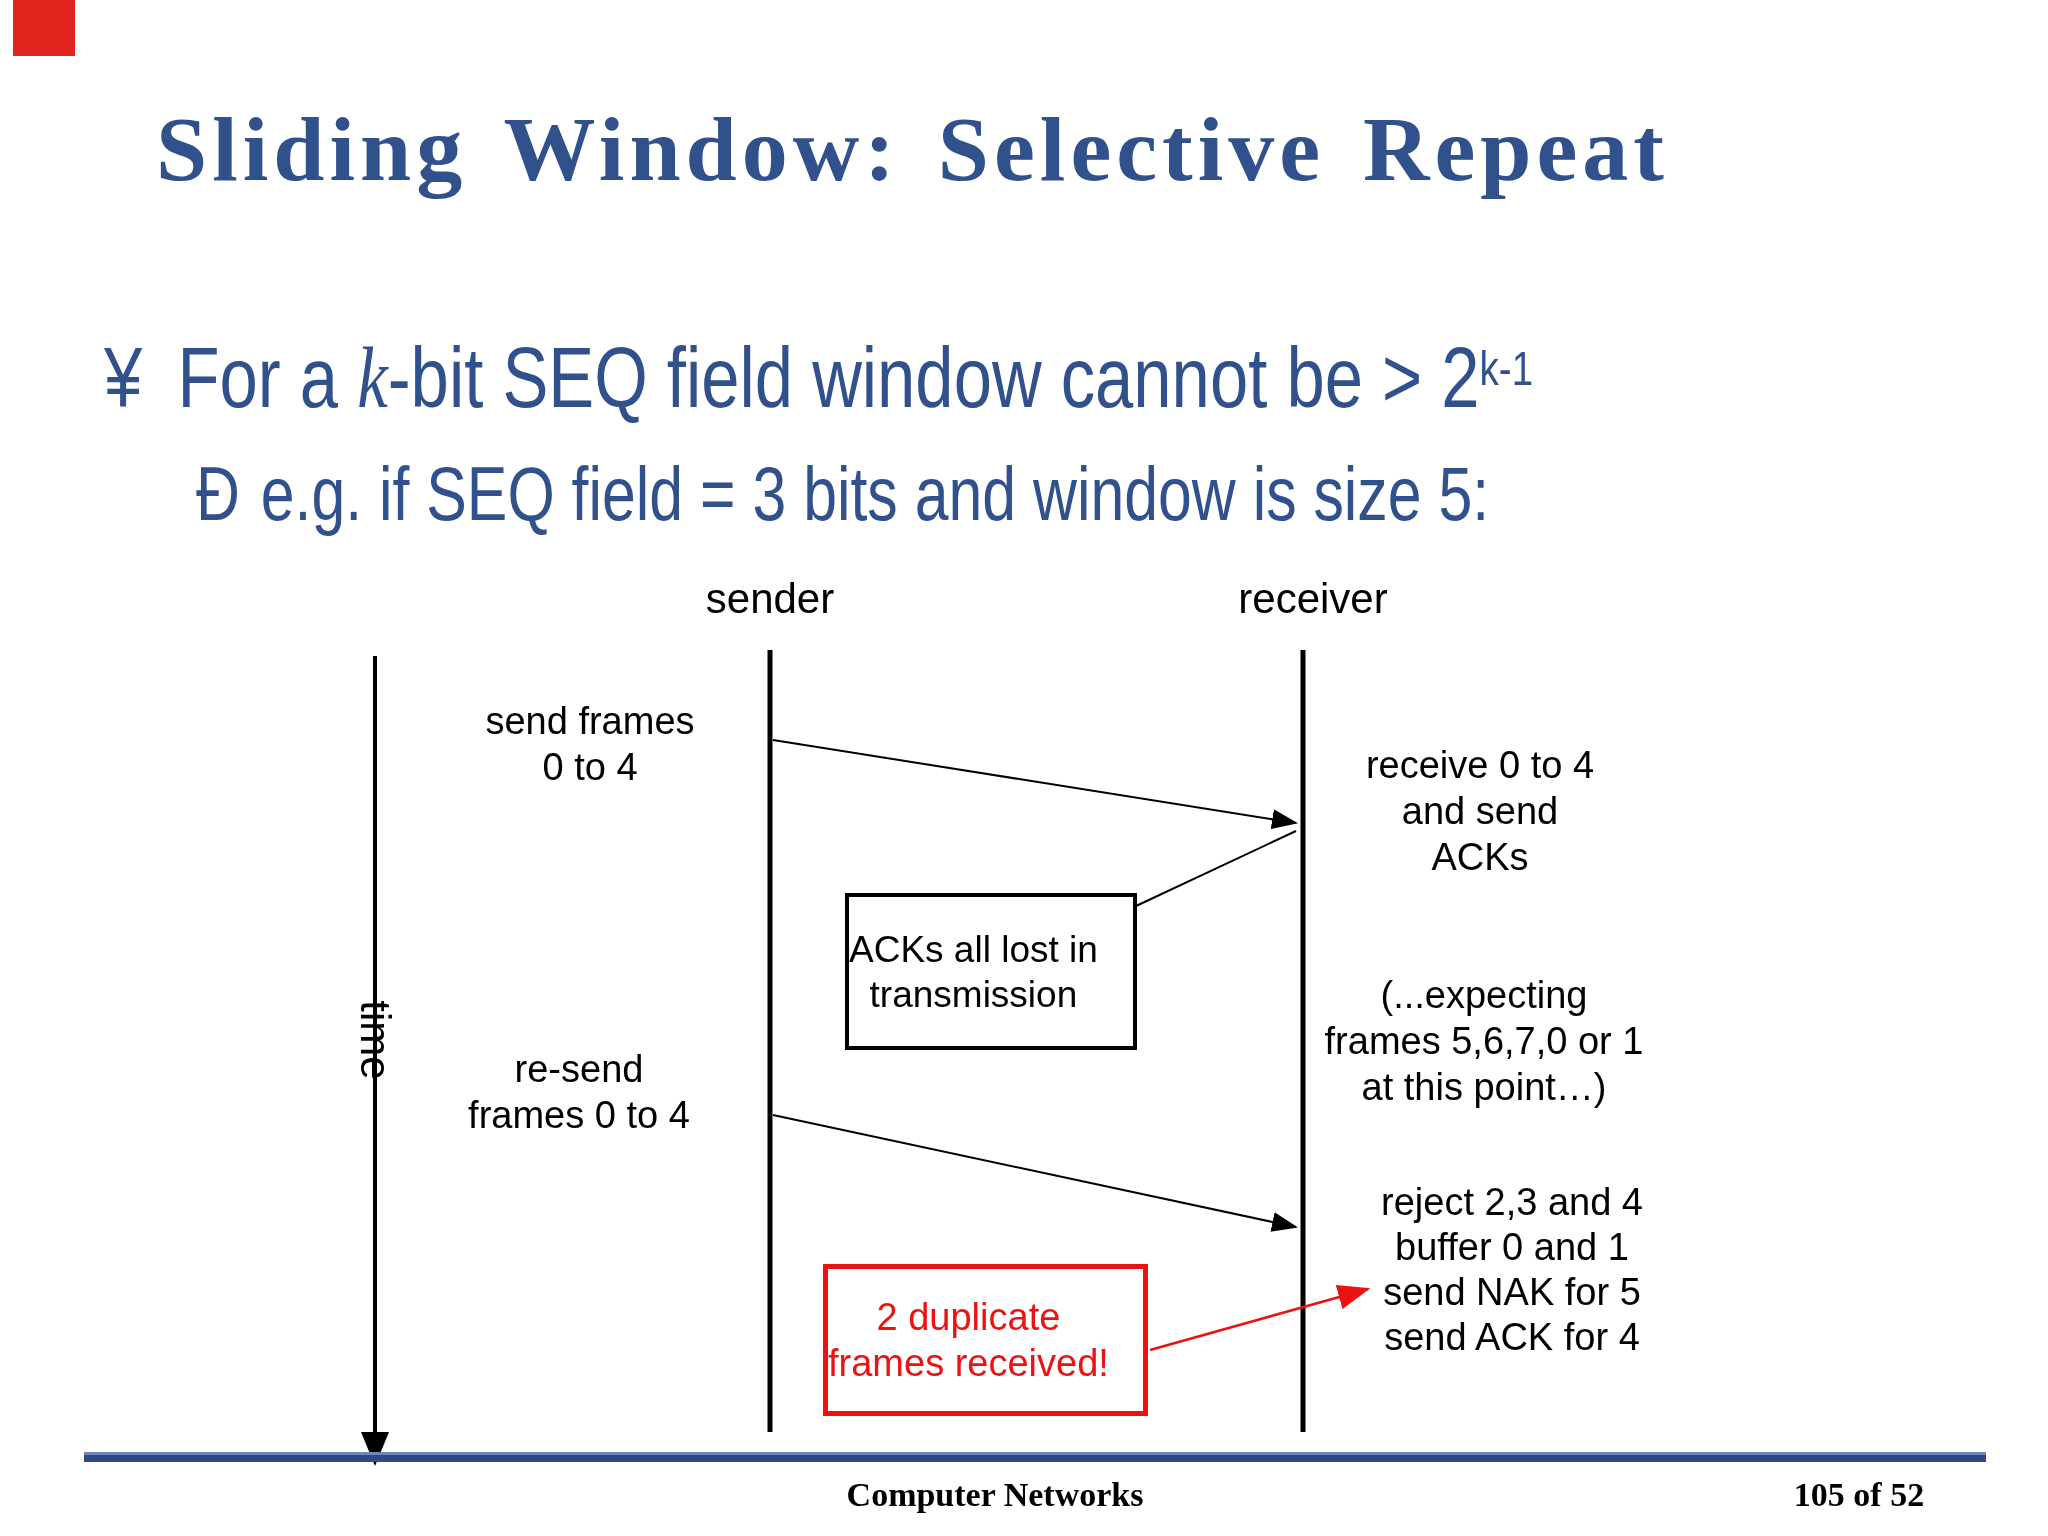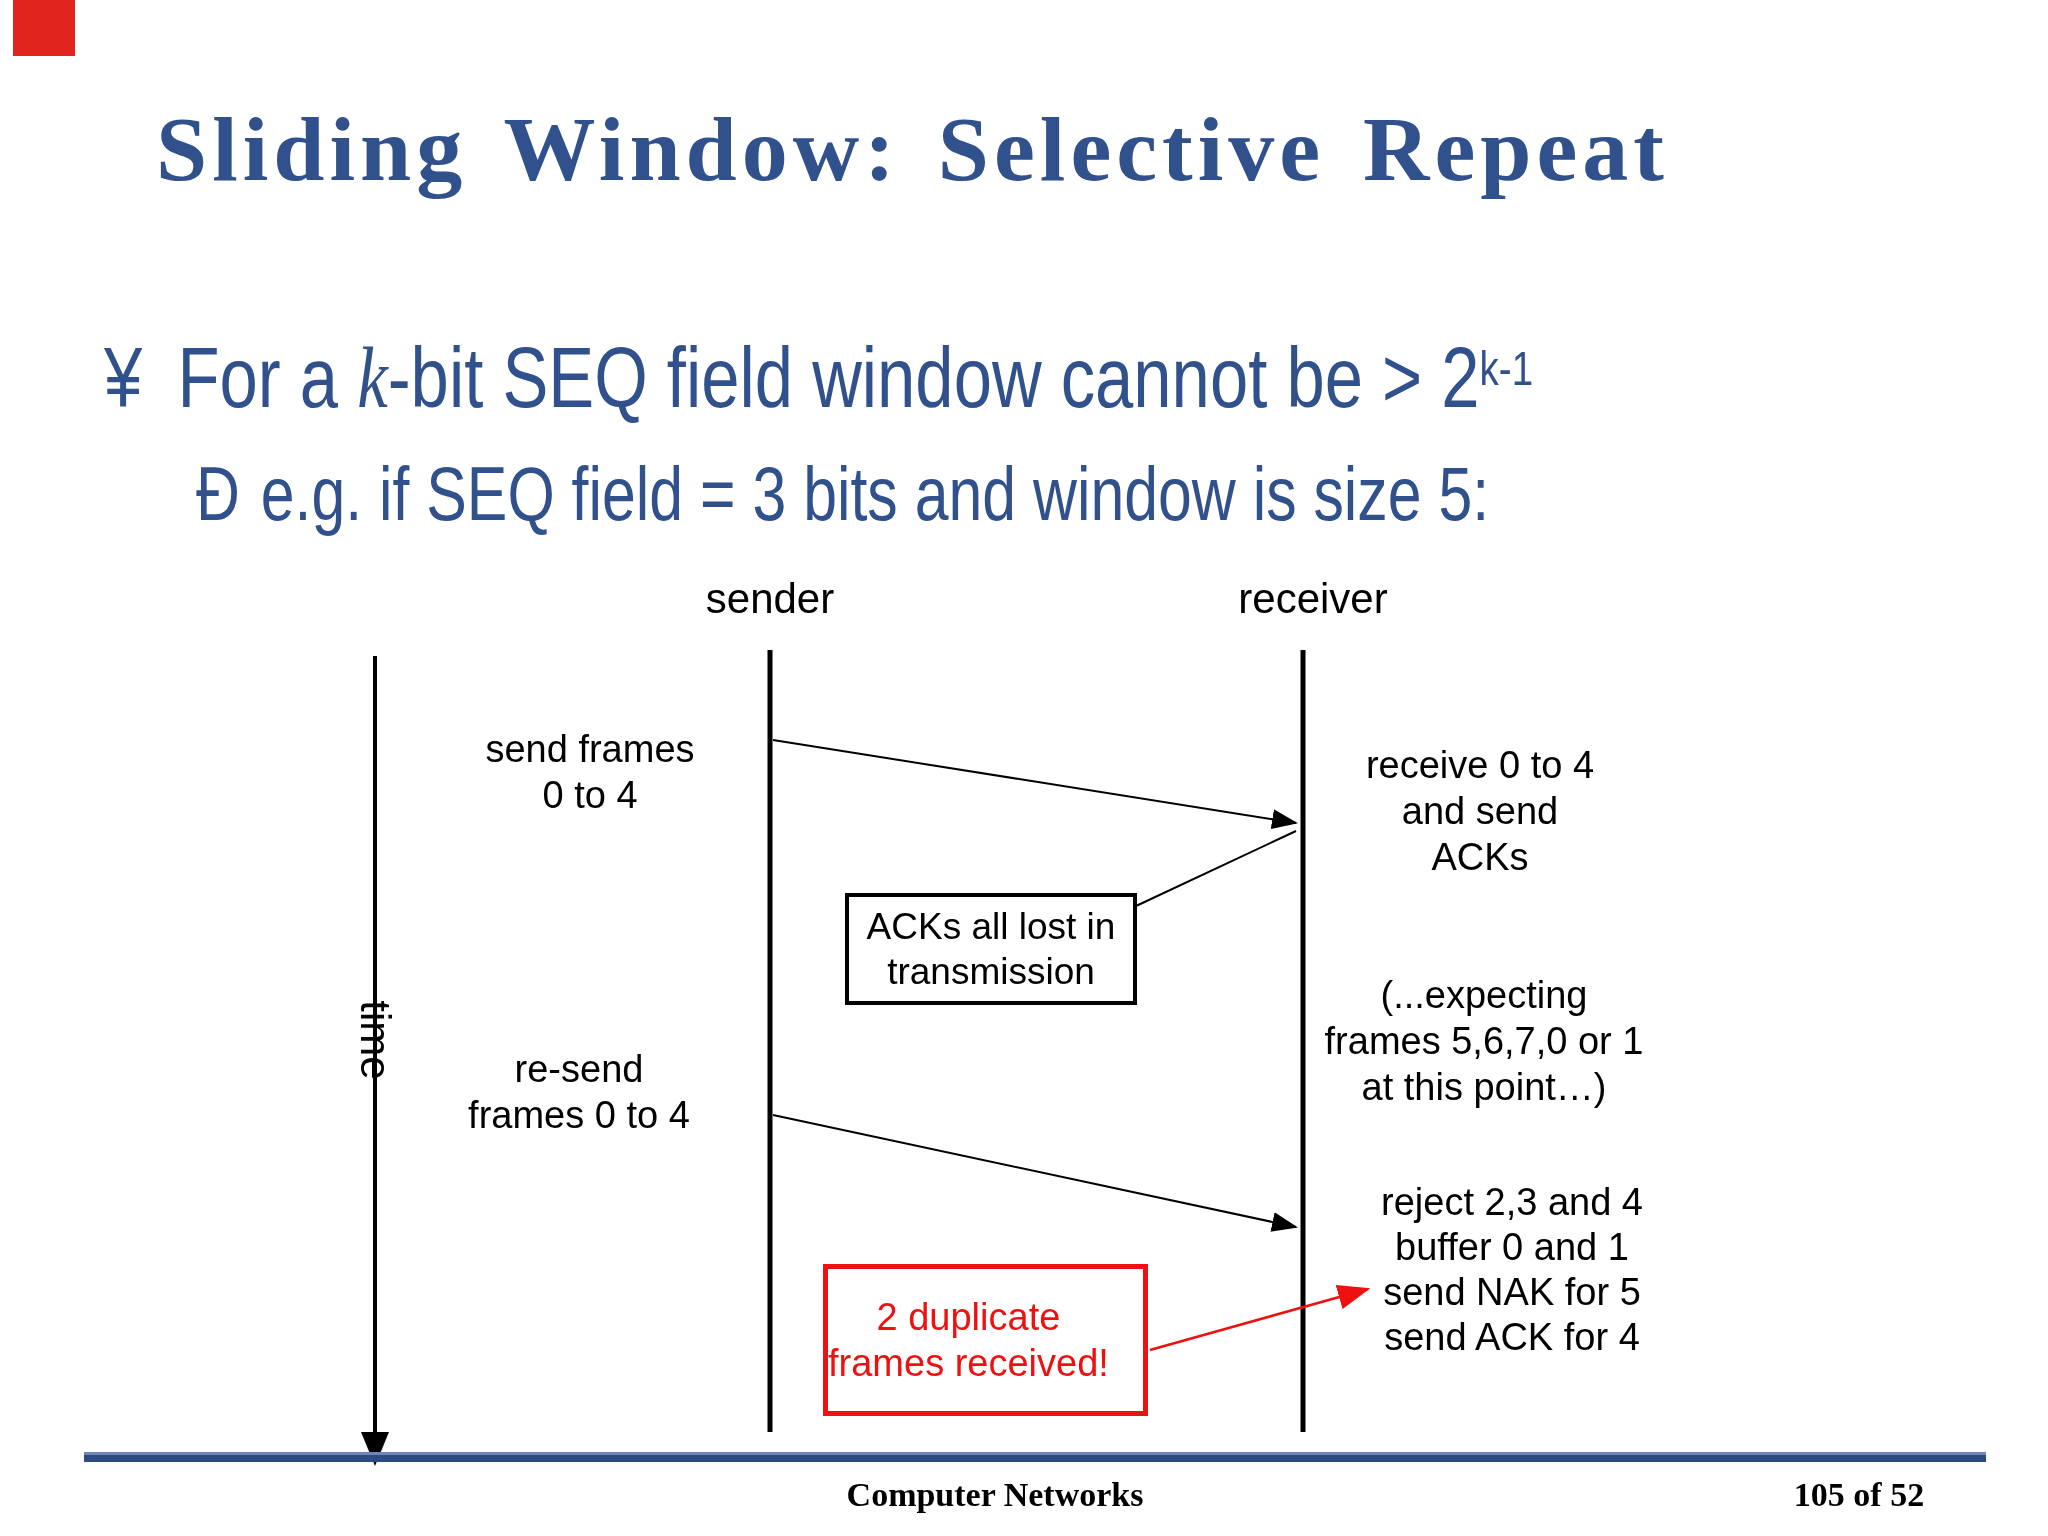--- a/index.html
+++ b/index.html
@@ -58,23 +58,23 @@
     transform:translateX(-50%);
     white-space:pre-line;
   }
   .time-label {
     left:375px; top:1040px;
     font-size:42px;
     transform:translate(-50%,-50%) rotate(90deg);
     white-space:nowrap;
   }
   .note-box {
-    left:845px; top:893px; width:292px; height:112px;
+    left:845px; top:893px; width:292px; height:157px;
     border:4px solid #000;
-    display:flex; align-items:center; justify-content:center;
+    display:flex; align-items:center; 
     font-size:37px; line-height:45px; text-align:center;
     white-space:pre-line;
     background:#fff;
   }
   .alert-box {
     left:823px; top:1264px; width:325px; height:152px;
     border:5px solid #ee1111;
     display:flex; align-items:center; justify-content:flex-start;
     font-size:38px; line-height:46px; text-align:center;
     color:#ee1111;
@@ -139,21 +139,21 @@
 <div class="abs bullet2">
   <span class="squeeze">
     <span class="bullet-marker">Ð</span><span>e.g. if SEQ field = 3 bits and window is size 5:</span>
   </span>
 </div>
 
 <div class="abs dhead" style="left:770px; top:576px;">sender</div>
 <div class="abs dhead" style="left:1313px; top:576px;">receiver</div>
 <div class="abs time-label">time</div>
 
-<div class="abs dtext" style="left:590px; top:698px;margin-top:28px;">send frames
+<div class="abs dtext" style="left:590px; top:698px;">send frames
 0 to 4</div>
 <div class="abs dtext" style="left:1480px; top:742px;">receive 0 to 4
 and send
 ACKs</div>
 
 <div class="abs note-box">
   <span>ACKs all lost in
 transmission</span>
 </div>
 

